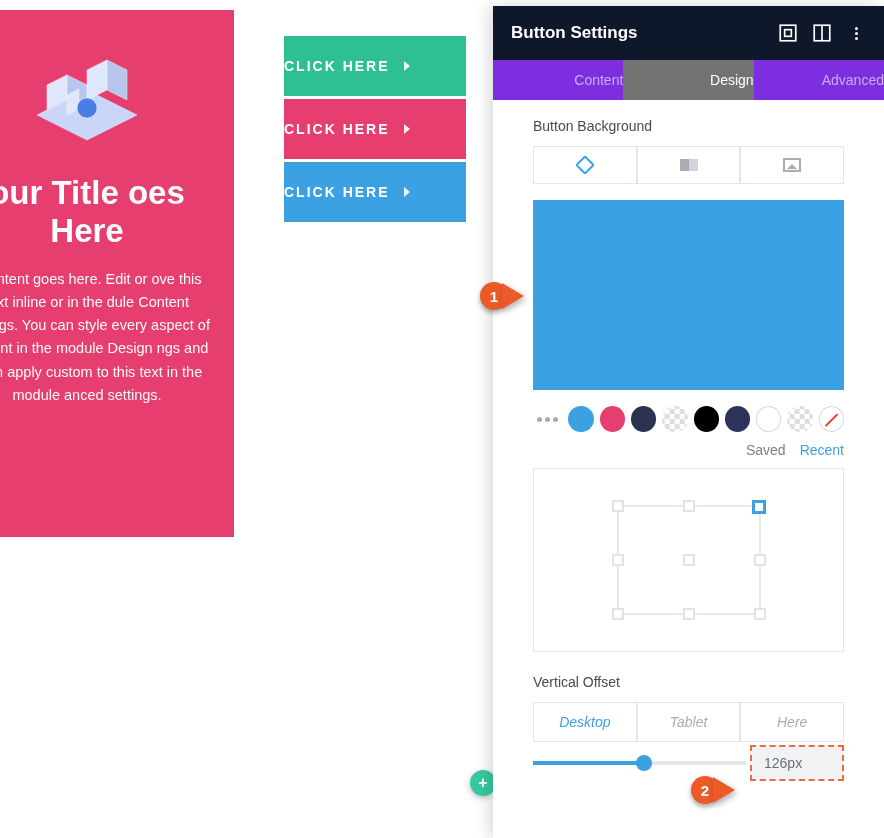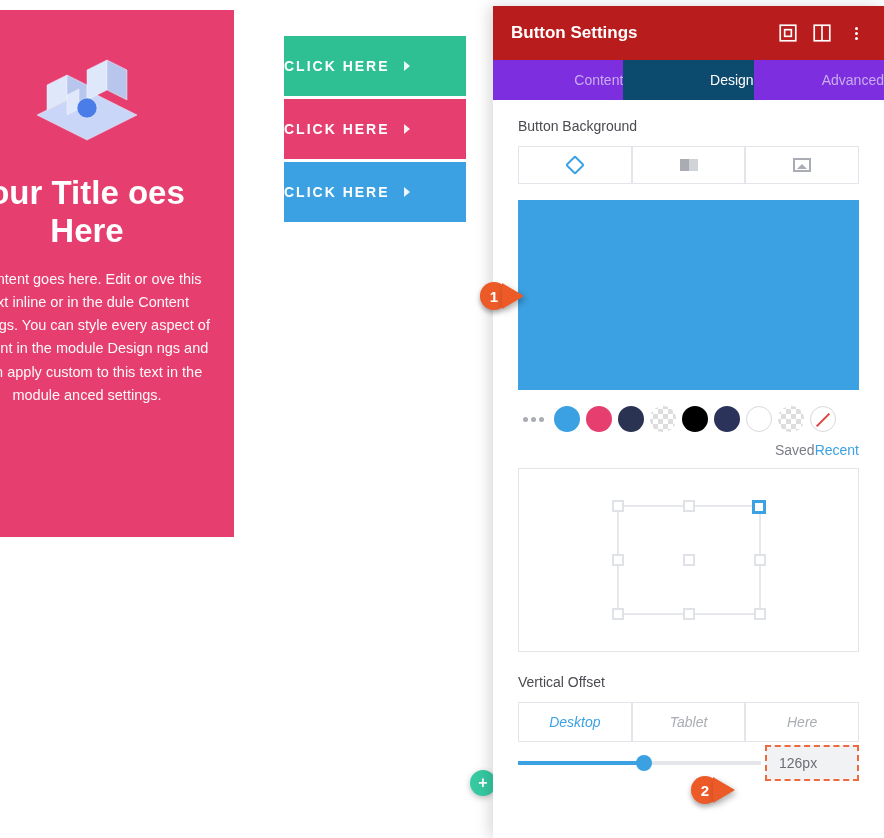--- a/index.html
+++ b/index.html
@@ -15,32 +15,32 @@
   .btn-col { position: absolute; left: 284px; top: 36px; width: 182px; }
   .cta { width: 182px; height: 60px; display: flex; align-items: center; gap: 14px; color: #fff; font-size: 14px; font-weight: 600; letter-spacing: 2px; margin-bottom: 3px; cursor: pointer; }
   .cta.green { background: #2ebf92; }
   .cta.pink  { background: #e53e6f; }
   .cta.blue  { background: #3ba1e3; }
   .chev { width: 0; height: 0; border-left: 6px solid rgba(255,255,255,0.9); border-top: 5px solid transparent; border-bottom: 5px solid transparent; }
 
   .fab { position: absolute; left: 470px; top: 770px; width: 26px; height: 26px; border-radius: 50%; background: #36c9a2; color: #fff; display: flex; align-items: center; justify-content: center; font-size: 16px; font-weight: 700; box-shadow: 0 2px 6px rgba(0,0,0,0.25); }
 
   .panel { position: absolute; left: 493px; top: 6px; width: 391px; height: 832px; background: #fff; box-shadow: -4px 0 14px rgba(0,0,0,0.15); z-index: 5; }
-  .panel-head { background: #b91c1c; color: #fff; height: 54px; display: flex; align-items: center; padding: 0 18px; }
+  .panel-head { background: #0f172a; color: #fff; height: 54px; display: flex; align-items: center; padding: 0 18px; }
   .panel-title { font-size: 17px; font-weight: 600; flex: 1; }
   .head-ico { width: 20px; height: 20px; margin-left: 14px; cursor: pointer; display: flex; align-items: center; justify-content: center; }
   .head-ico svg { stroke: #fff; fill: none; stroke-width: 1.5; }
   .dots-v { flex-direction: column; gap: 2px; }
   .dots-v span { width: 3px; height: 3px; background: #fff; border-radius: 50%; display: block; }
 
   .tabs { display: flex; background: #7d2fe0; height: 40px; }
   .tab { flex: 1; text-align: right; line-height: 40px; font-size: 14px; color: #c9acef; cursor: pointer; }
-  .tab.active { background: #0c4a6e; color: #fff; }
-
-  .panel-body { padding: 18px 25px; }
+  .tab.active { background: #737373; color: #fff; }
+
+  .panel-body { padding: 18px 40px; }
   .sect-label { color: #4a4a50; font-size: 14px; margin-bottom: 12px; }
 
   .bg-tabs { display: flex; margin-bottom: 16px; }
   .bg-tab { flex: 1; height: 38px; border: 1px solid #e4e4ea; display: flex; align-items: center; justify-content: center; cursor: pointer; }
   .bg-tab.on { border-color: #e4e4ea; }
   .bg-tab .fill-ic { width: 14px; height: 14px; border: 2px solid #3ba1e3; border-radius: 2px; transform: rotate(45deg); }
   .bg-tab .grad-ic { width: 18px; height: 12px; background: linear-gradient(90deg, #a9adb3 50%, #d0d3d8 50%); }
   .bg-tab .img-ic { width: 18px; height: 14px; border: 2px solid #a9adb3; position: relative; }
   .bg-tab .img-ic::after { content: ''; position: absolute; left: 2px; bottom: 1px; width: 0; height: 0; border-left: 5px solid transparent; border-right: 5px solid transparent; border-bottom: 5px solid #a9adb3; }
 
@@ -49,21 +49,21 @@
   .sw-row { display: flex; align-items: center; gap: 6px; margin-bottom: 10px; }
   .sw-more { width: 30px; display: flex; gap: 3px; justify-content: center; }
   .sw-more span { width: 5px; height: 5px; background: #a9adb3; border-radius: 50%; }
   .sw { width: 26px; height: 26px; border-radius: 50%; cursor: pointer; }
   .sw.sel { border: 2px solid #3ba1e3; padding: 2px; background-clip: content-box; }
   .sw.trans { background: repeating-conic-gradient(#ddd 0 25%, #fff 0 50%) 50%/10px 10px; }
   .sw.white { border: 1px solid #d8d8dd; background: #fff; }
   .sw.none { background: #fff; border: 1px solid #d8d8dd; position: relative; }
   .sw.none::after { content: ''; position: absolute; left: 3px; right: 3px; top: 50%; height: 2px; background: #e63b3b; transform: rotate(-45deg); }
 
-  .saved-row { display: flex; justify-content: flex-end; font-size: 14px; margin-bottom: 10px; }
+  .saved-row { display: flex; justify-content: flex-end; gap: 14px; font-size: 14px; margin-bottom: 10px; }
   .saved-row .sv { color: #7a7e85; cursor: pointer; }
   .saved-row .rc { color: #3ba1e3; cursor: pointer; }
 
   .origin-box { border: 1px solid #e4e4ea; height: 184px; display: flex; align-items: center; justify-content: center; margin-bottom: 22px; }
   .origin-inner { border: 2px solid #e6e8ec; width: 144px; height: 110px; position: relative; }
   .handle { width: 12px; height: 12px; border: 2px solid #dfe2e7; background: #fff; position: absolute; }
   .h-tl { top: -7px; left: -7px; }
   .h-tc { top: -7px; left: 50%; margin-left: -6px; }
   .h-tr { top: -7px; right: -7px; border-color: #3ba1e3; border-width: 3px; width: 14px; height: 14px; }
   .h-ml { top: 50%; margin-top: -6px; left: -7px; }

